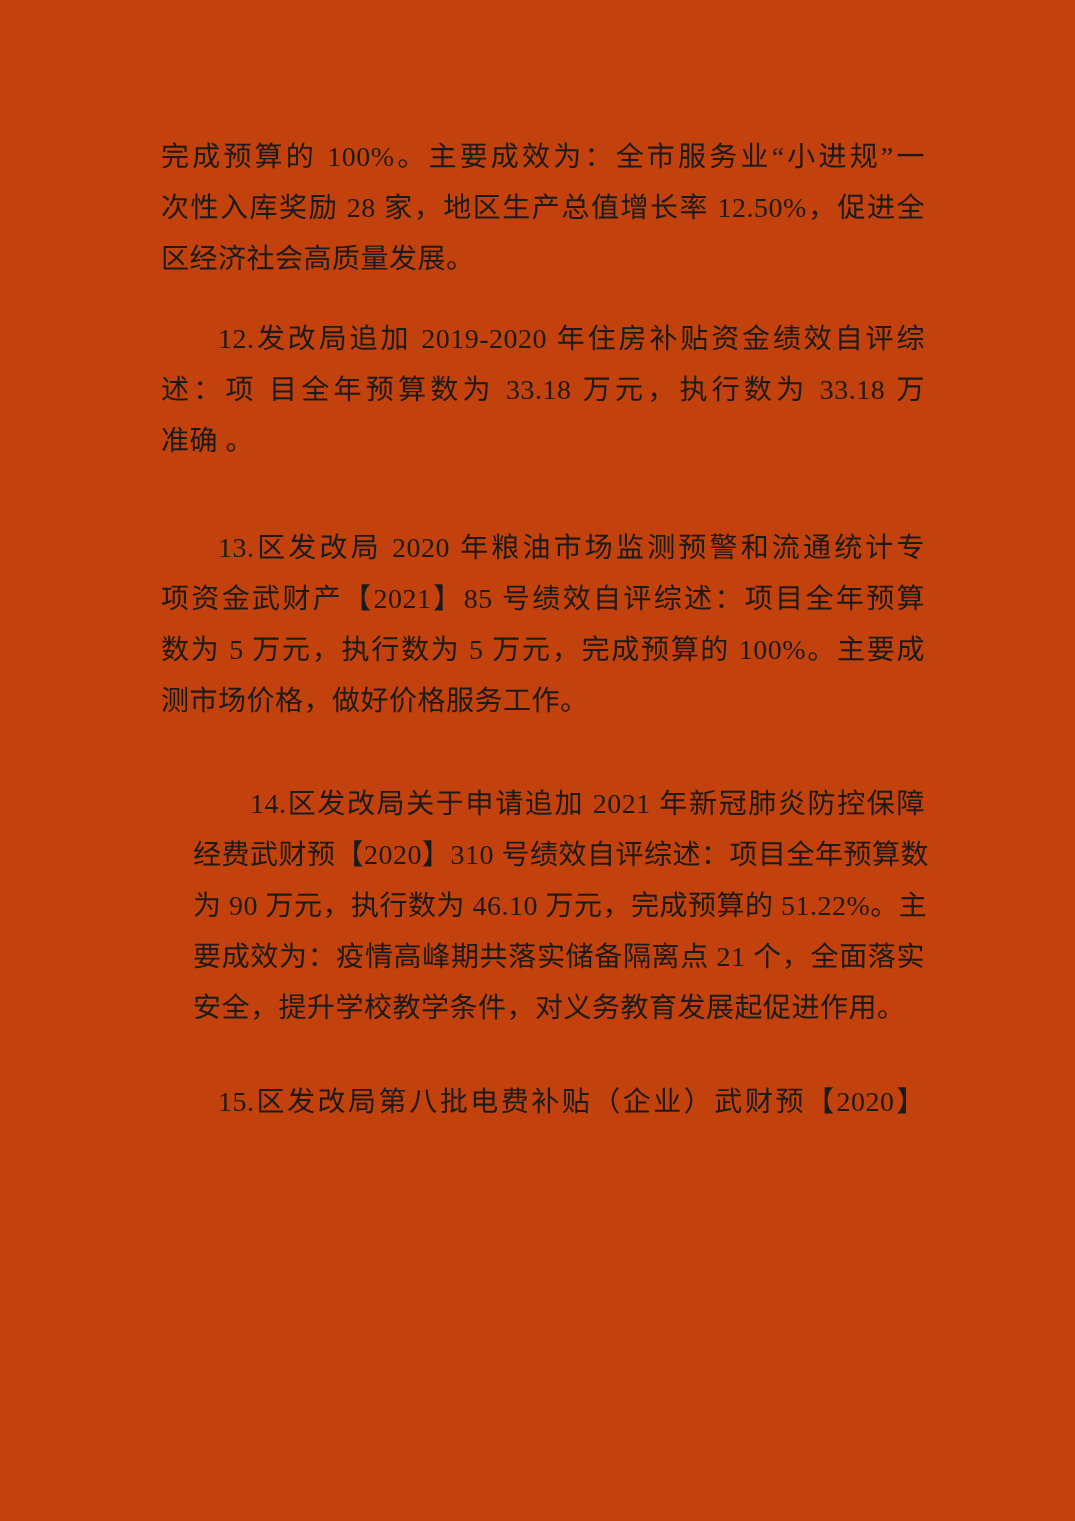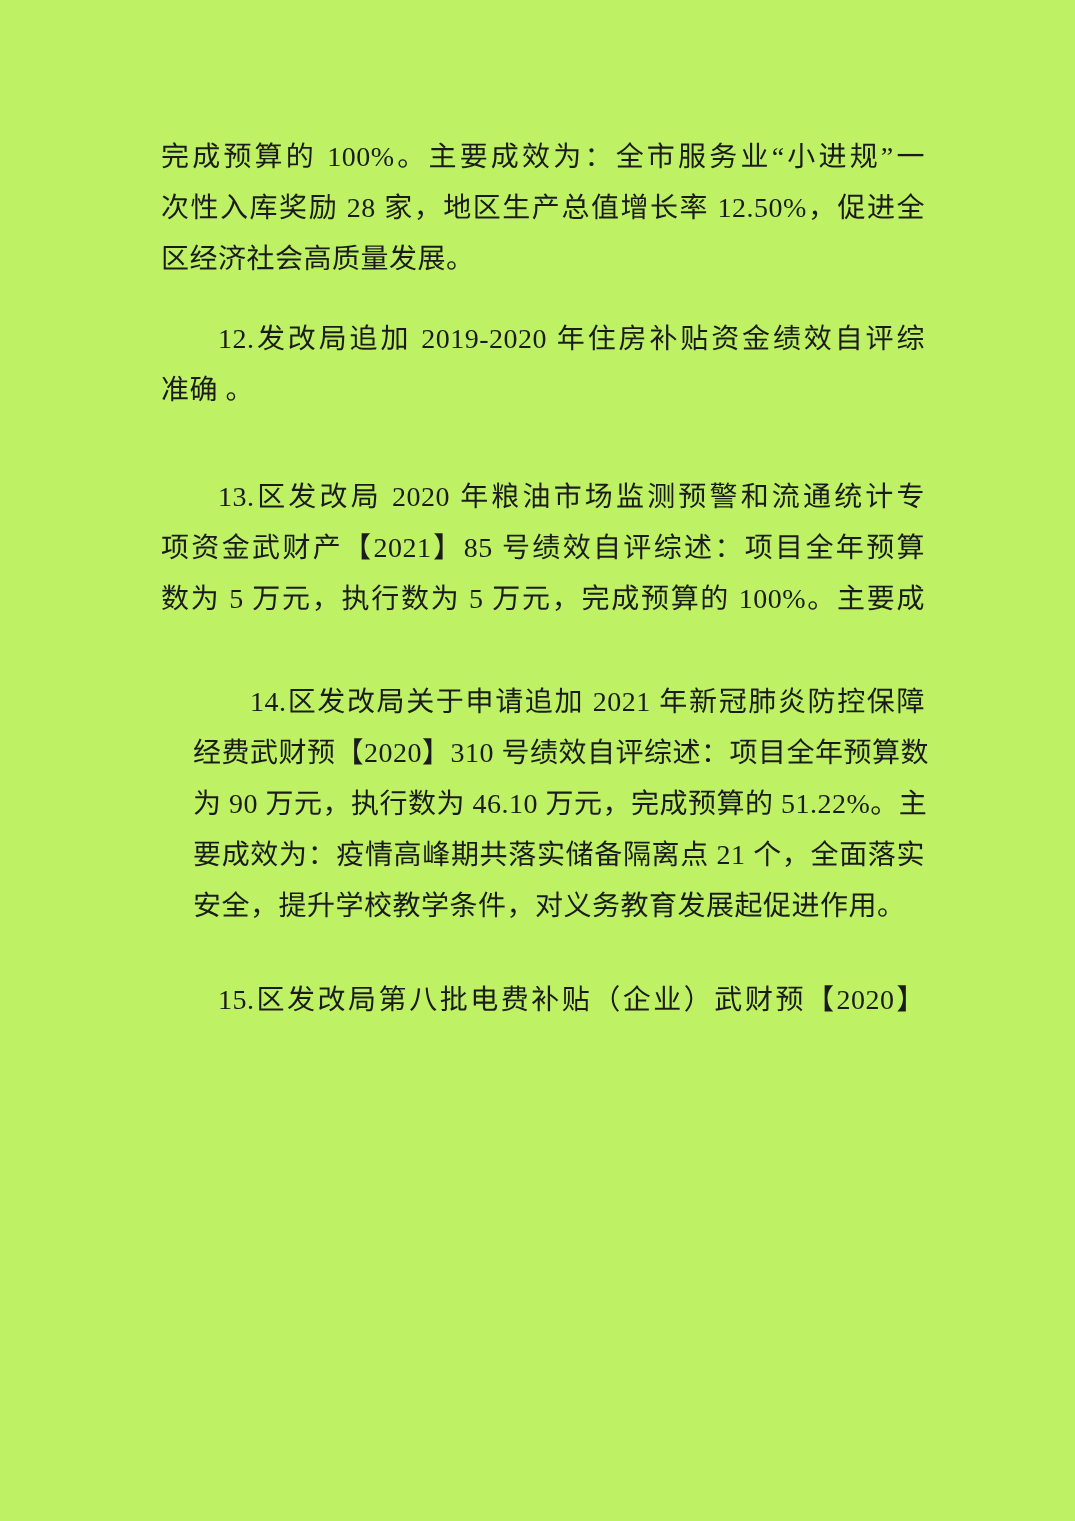--- a/index.html
+++ b/index.html
@@ -10,21 +10,21 @@
   body {
     width: 1075px;
     height: 1521px;
     overflow: hidden;
   }
   .page {
     box-sizing: border-box;
     width: 1075px;
     height: 1521px;
     padding: 131px 150px 0 161px;
-    background: #bef264;
+    background: #c2410c;
     color: #1b1b1b;
     font-family: "Liberation Serif", "DejaVu Serif", serif;
     font-size: 28px;
   }
   .para {
     margin: 0;
     padding: 0;
   }
   .line {
     height: 51px;
@@ -52,27 +52,29 @@
 <div class="page">
 
   <div class="para p1">
     <div class="line">完成预算的 100%。主要成效为：全市服务业“小进规”一</div>
     <div class="line">次性入库奖励 28 家，地区生产总值增长率 12.50%，促进全</div>
     <div class="line end">区经济社会高质量发展。</div>
   </div>
 
   <div class="para p2">
     <div class="line first-indent">12.发改局追加 2019-2020 年住房补贴资金绩效自评综</div>
+    <div class="line">述：项 目全年预算数为 33.18 万元，执行数为 33.18 万</div>
     <div class="line end">准确 。</div>
   </div>
 
   <div class="para p3">
     <div class="line first-indent">13.区发改局 2020 年粮油市场监测预警和流通统计专</div>
     <div class="line">项资金武财产【2021】85 号绩效自评综述：项目全年预算</div>
     <div class="line">数为 5 万元，执行数为 5 万元，完成预算的 100%。主要成</div>
+    <div class="line end">测市场价格，做好价格服务工作。</div>
   </div>
 
   <div class="para p4">
     <div class="line first-indent">14.区发改局关于申请追加 2021 年新冠肺炎防控保障</div>
     <div class="line">经费武财预【2020】310 号绩效自评综述：项目全年预算数</div>
     <div class="line">为 90 万元，执行数为 46.10 万元，完成预算的 51.22%。主</div>
     <div class="line">要成效为：疫情高峰期共落实储备隔离点 21 个，全面落实</div>
     <div class="line end">安全，提升学校教学条件，对义务教育发展起促进作用。</div>
   </div>
 

